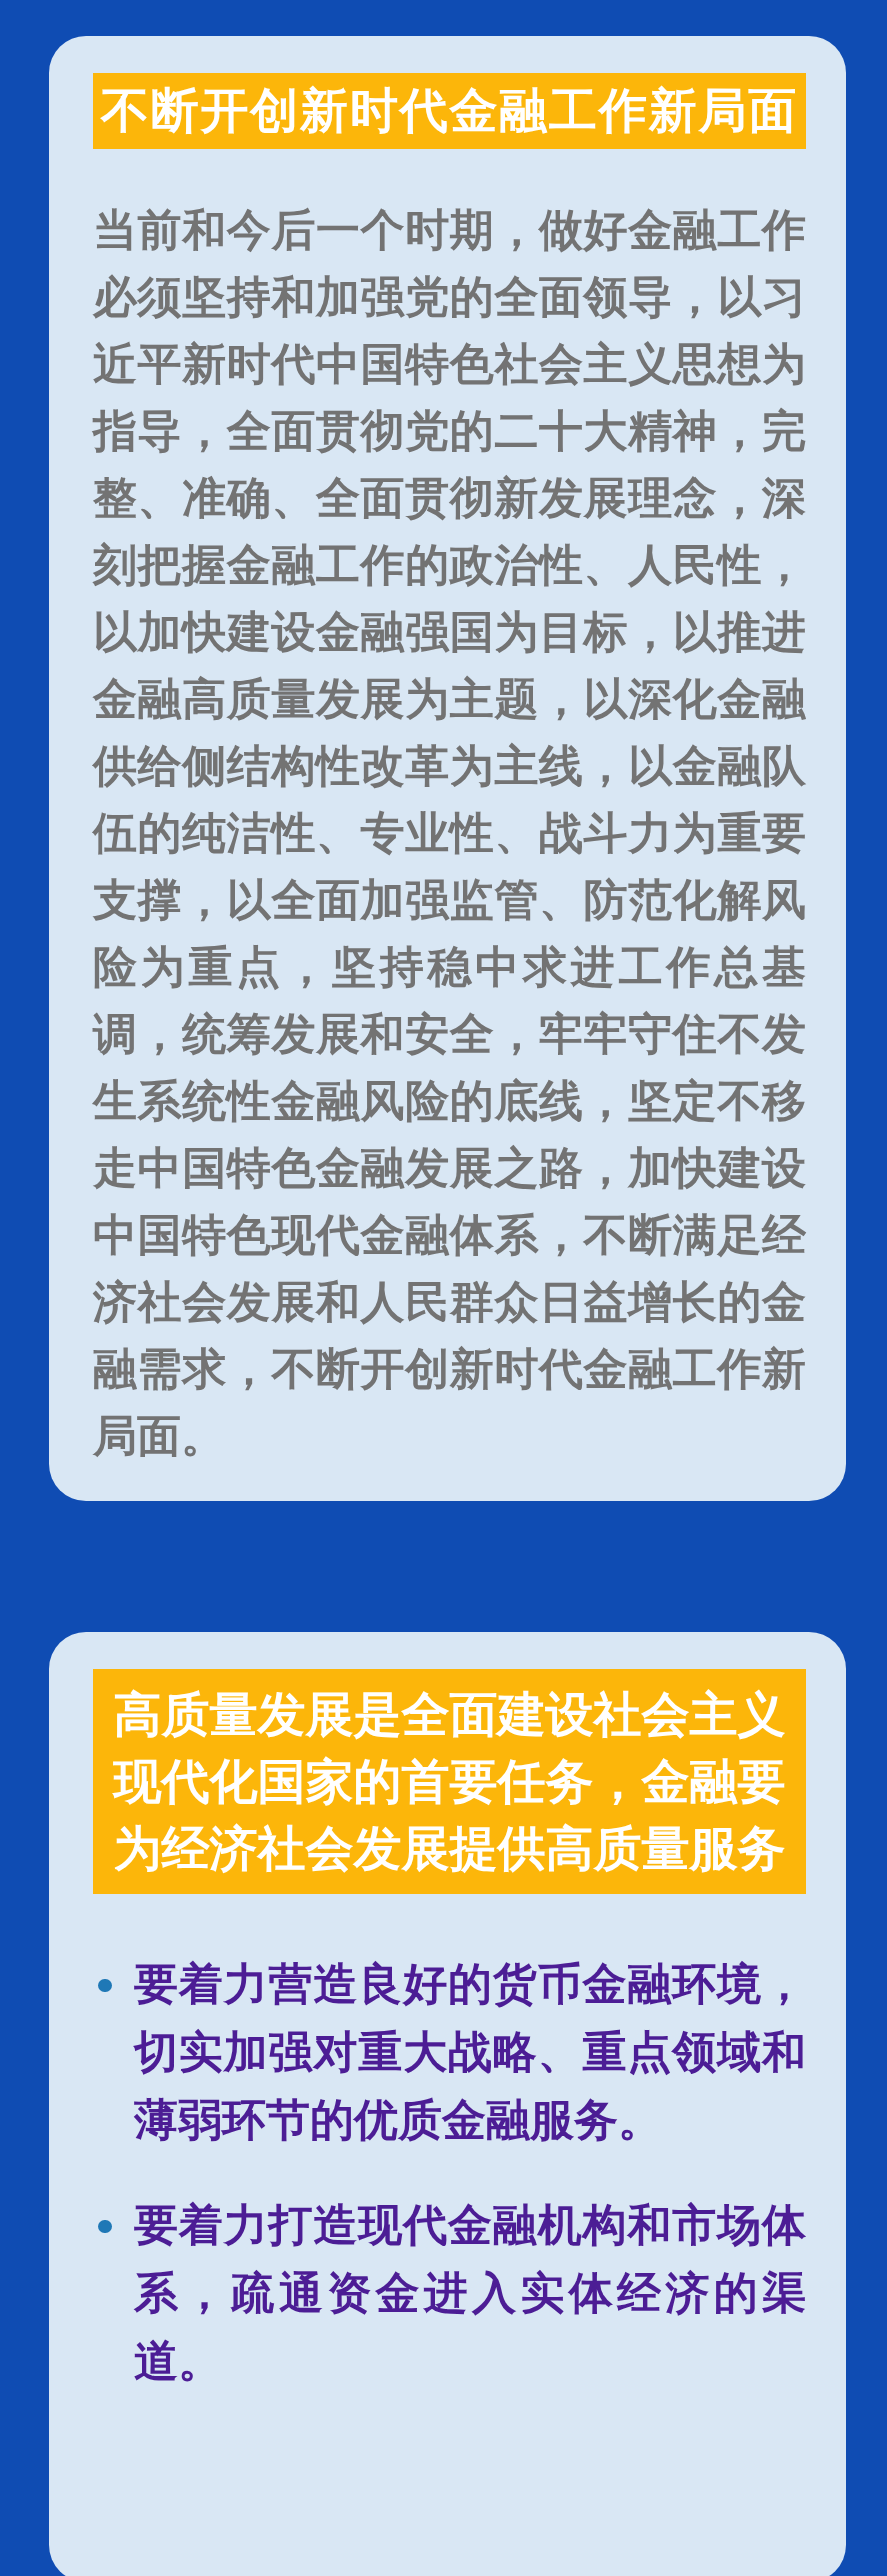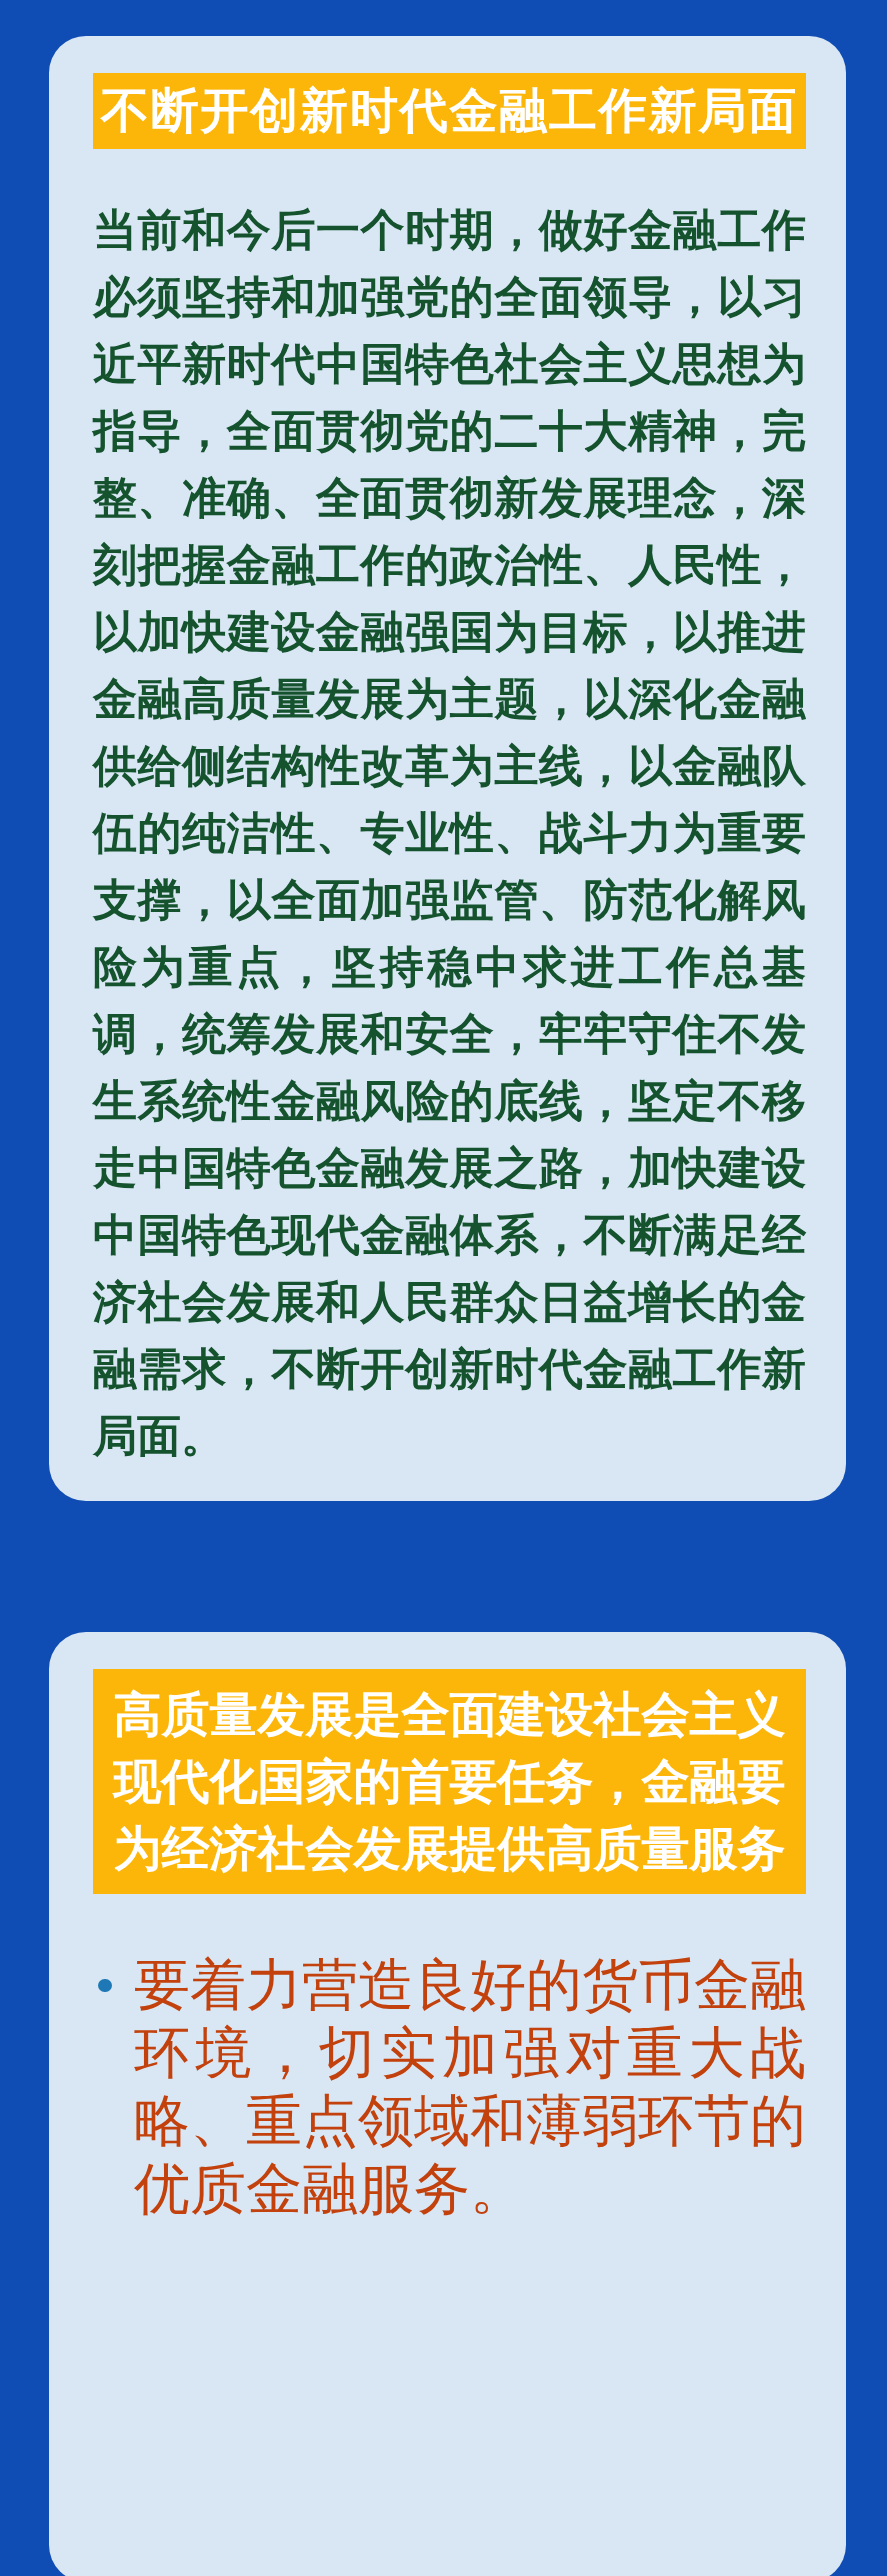--- a/index.html
+++ b/index.html
@@ -38,40 +38,40 @@
   }
   .banner-2 {
     height: 225px;
     font-size: 48px;
     line-height: 67px;
     padding: 0 10.7px;
     box-sizing: border-box;
   }
   .body-text {
     margin: 48px 0 0 0;
-    color: #14532d;
+    color: #737373;
     font-size: 44px;
     line-height: 67px;
     font-weight: bold;
     text-align: justify;
     text-justify: inter-ideograph;
   }
   ul.bullets {
     list-style: none;
     margin: 57px 0 0 0;
     padding: 0;
   }
   ul.bullets li {
     position: relative;
     padding-left: 41px;
     margin-bottom: 37px;
-    color: #c2410c;
-    font-size: 56px;
+    color: #4c1d95;
+    font-size: 44px;
     line-height: 68px;
-    font-weight: normal;
+    font-weight: bold;
     text-align: justify;
     text-justify: inter-ideograph;
   }
   ul.bullets .dot {
     position: absolute;
     left: 5.3px;
     top: 27.5px;
     width: 13.3px;
     height: 13.3px;
     border-radius: 50%;
@@ -90,15 +90,19 @@
 
 <section class="card card-2">
   <div class="banner banner-2">
     <span>高质量发展是全面建设社会主义现代化国家的首要任务，金融要为经济社会发展提供高质量服务</span>
   </div>
   <ul class="bullets">
     <li>
       <span class="dot"></span>
       <span>要着力营造良好的货币金融环境，切实加强对重大战略、重点领域和薄弱环节的优质金融服务。</span>
     </li>
+    <li>
+      <span class="dot"></span>
+      <span>要着力打造现代金融机构和市场体系，疏通资金进入实体经济的渠道。</span>
+    </li>
   </ul>
 </section>
 
 
 </body></html>

